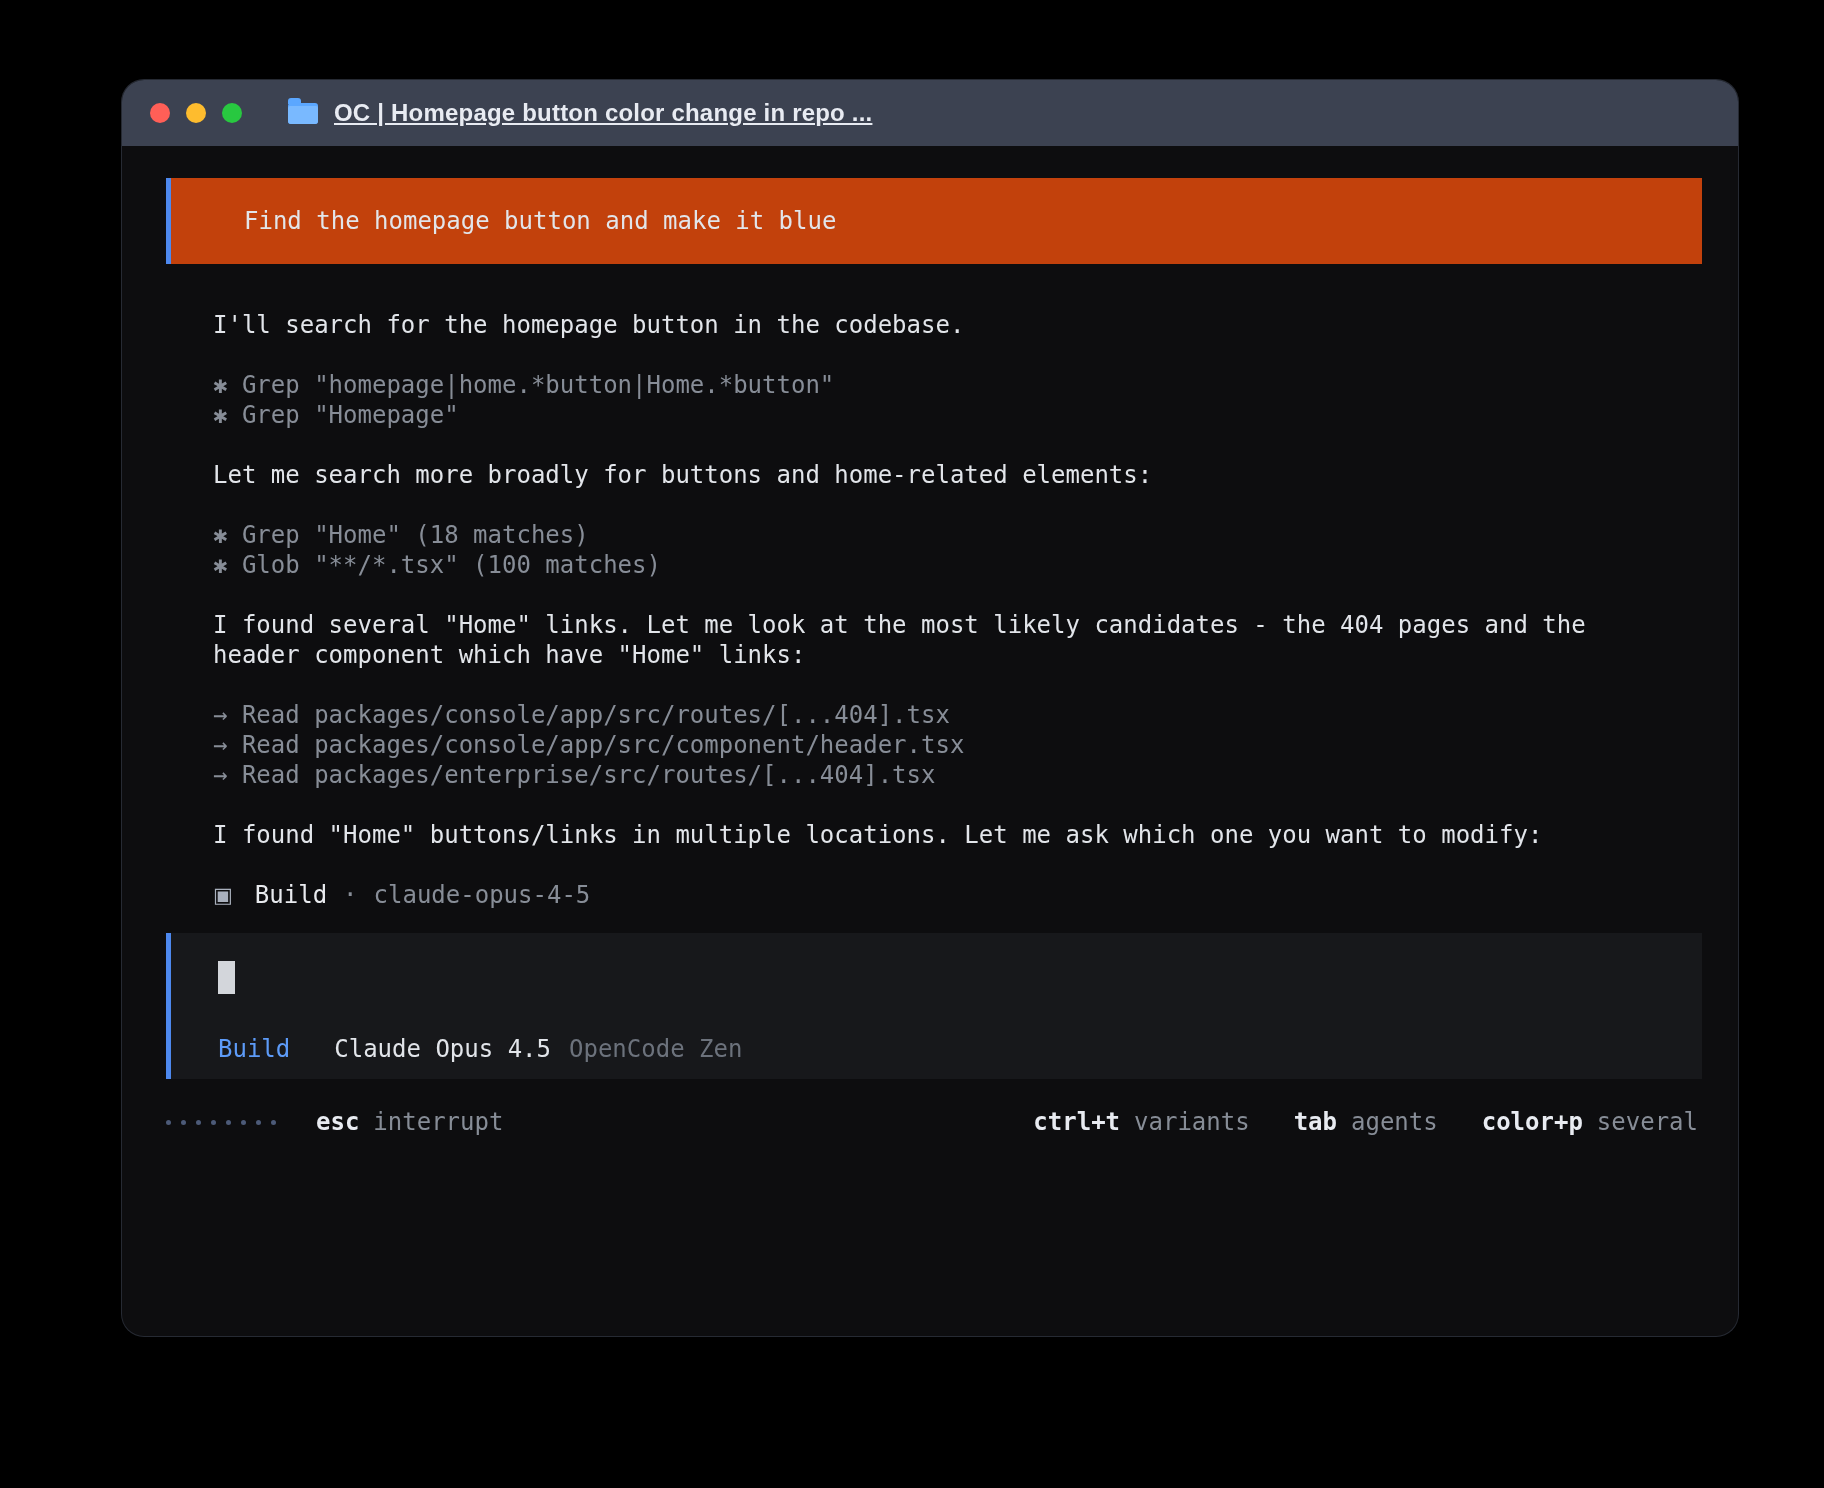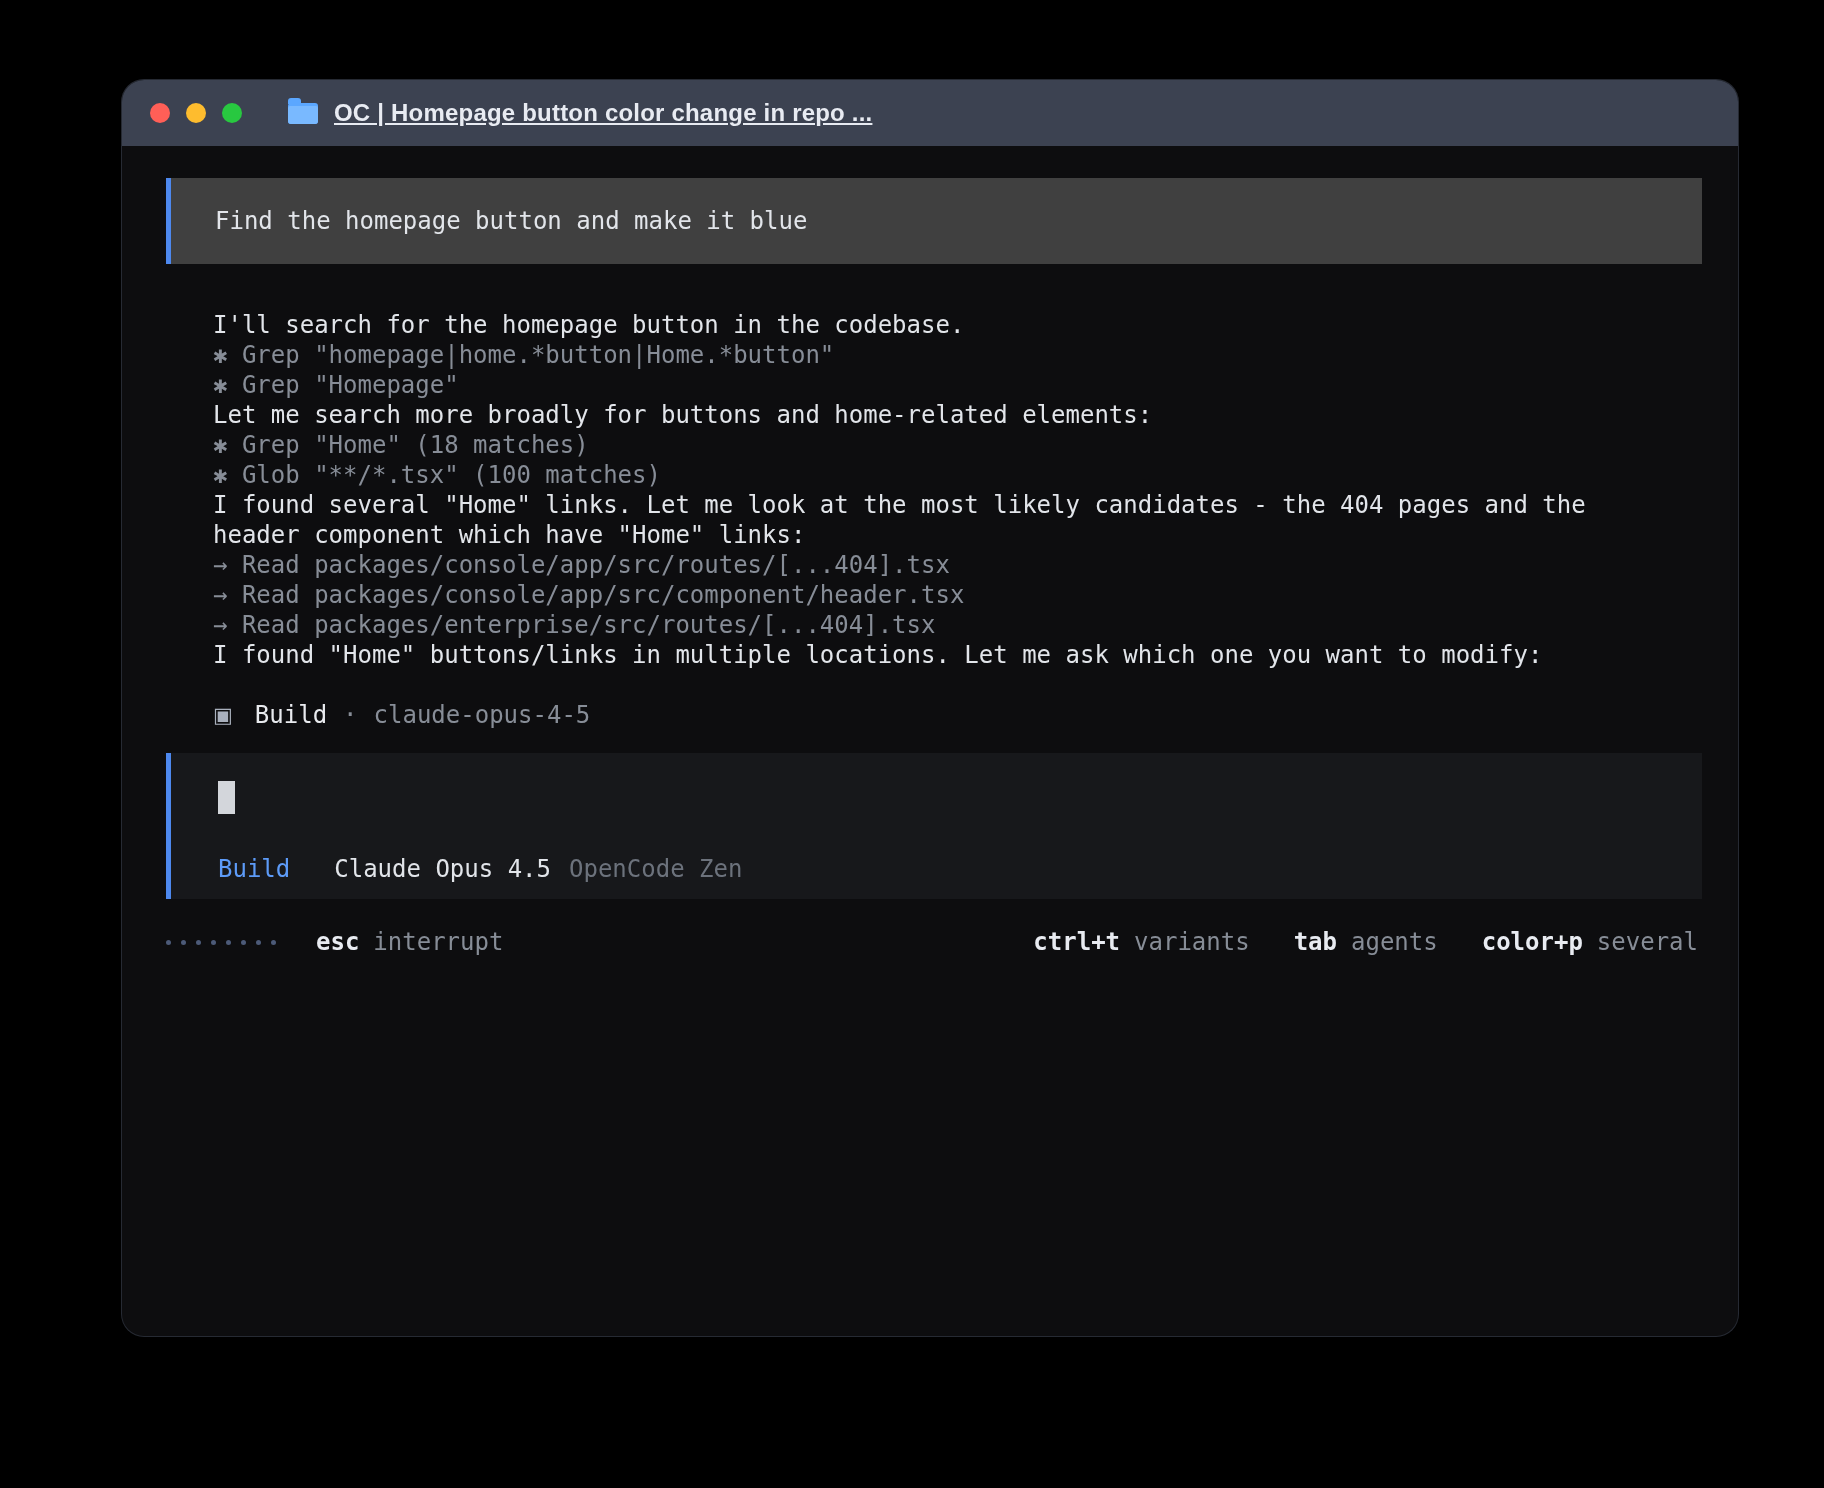--- a/index.html
+++ b/index.html
@@ -45,34 +45,34 @@
     border-left:5px solid #42464f;
     display:flex; align-items:center; justify-content:space-between;
     padding:0 18px 0 47px;
   }
   .session-title { font-size:25px; font-weight:700; color:#eef0f4; }
   .session-meta  { font-size:24px; color:#878d97; white-space:nowrap; }
   .session-meta .pct { margin-left:30px; }
   .session-meta .cost { margin-left:12px; }
 
   .user-msg {
-    margin:32px 36px 0 44px; min-height:86px; background:#404040;
+    margin:32px 36px 0 44px; min-height:86px; background:#c2410c;
     border-left:5px solid #4d88ee;
-    display:flex; align-items:center; padding:0 18px 0 44px;
+    display:flex; align-items:center; padding:0 18px 0 73px;
     font-size:24px; color:#e2e5ea;
   }
 
   
   .transcript {
     margin:46px 60px 0 91px; max-width:1400px;
     font-size:24px; line-height:30px; color:#e2e5ea;
   }
   .line { white-space:pre-wrap; }
   .line.dim { color:#878d97; }
-  .line.gap { }
+  .line.gap { margin-top:30px; }
 
   .status-row {
     margin:30px 60px 0 91px; font-size:24px; line-height:30px;
     display:flex; align-items:center;
   }
   .agent-icon { color:#a9b0bd; font-family:"DejaVu Sans",sans-serif; font-size:21px; }
   .status-mode { color:#e8eaee; margin-left:22px; }
   .status-sep  { color:#878d97; margin-left:16px; }
   .status-model{ color:#878d97; margin-left:16px; }
 

